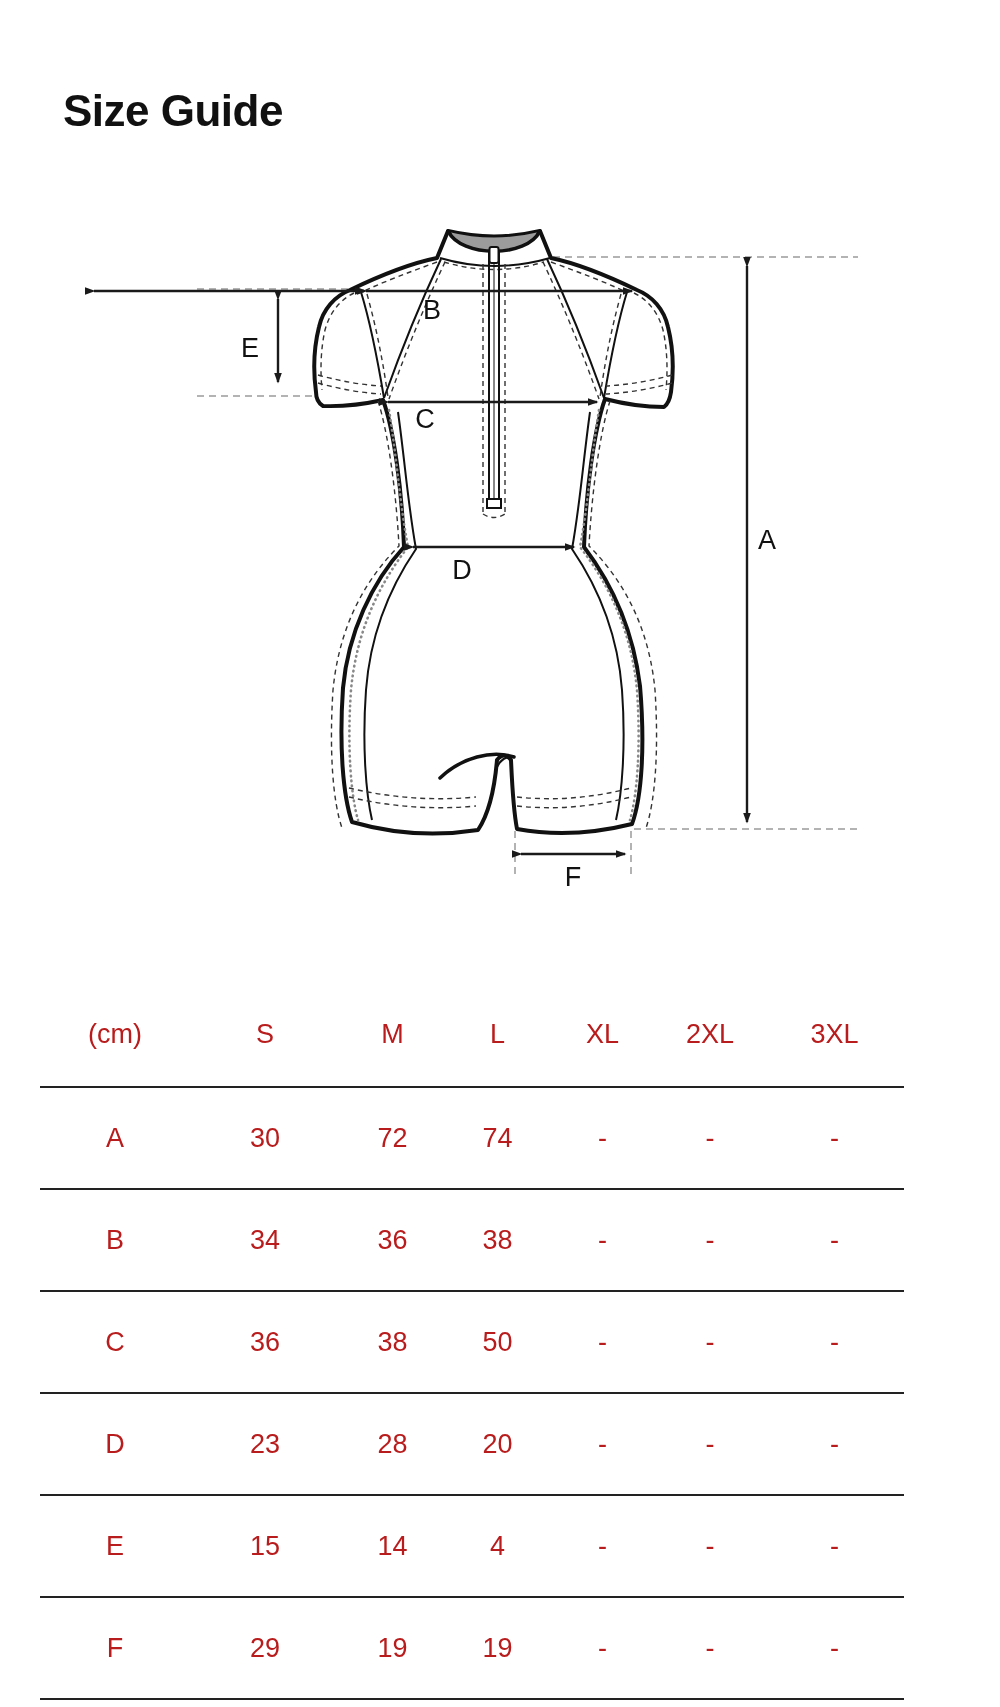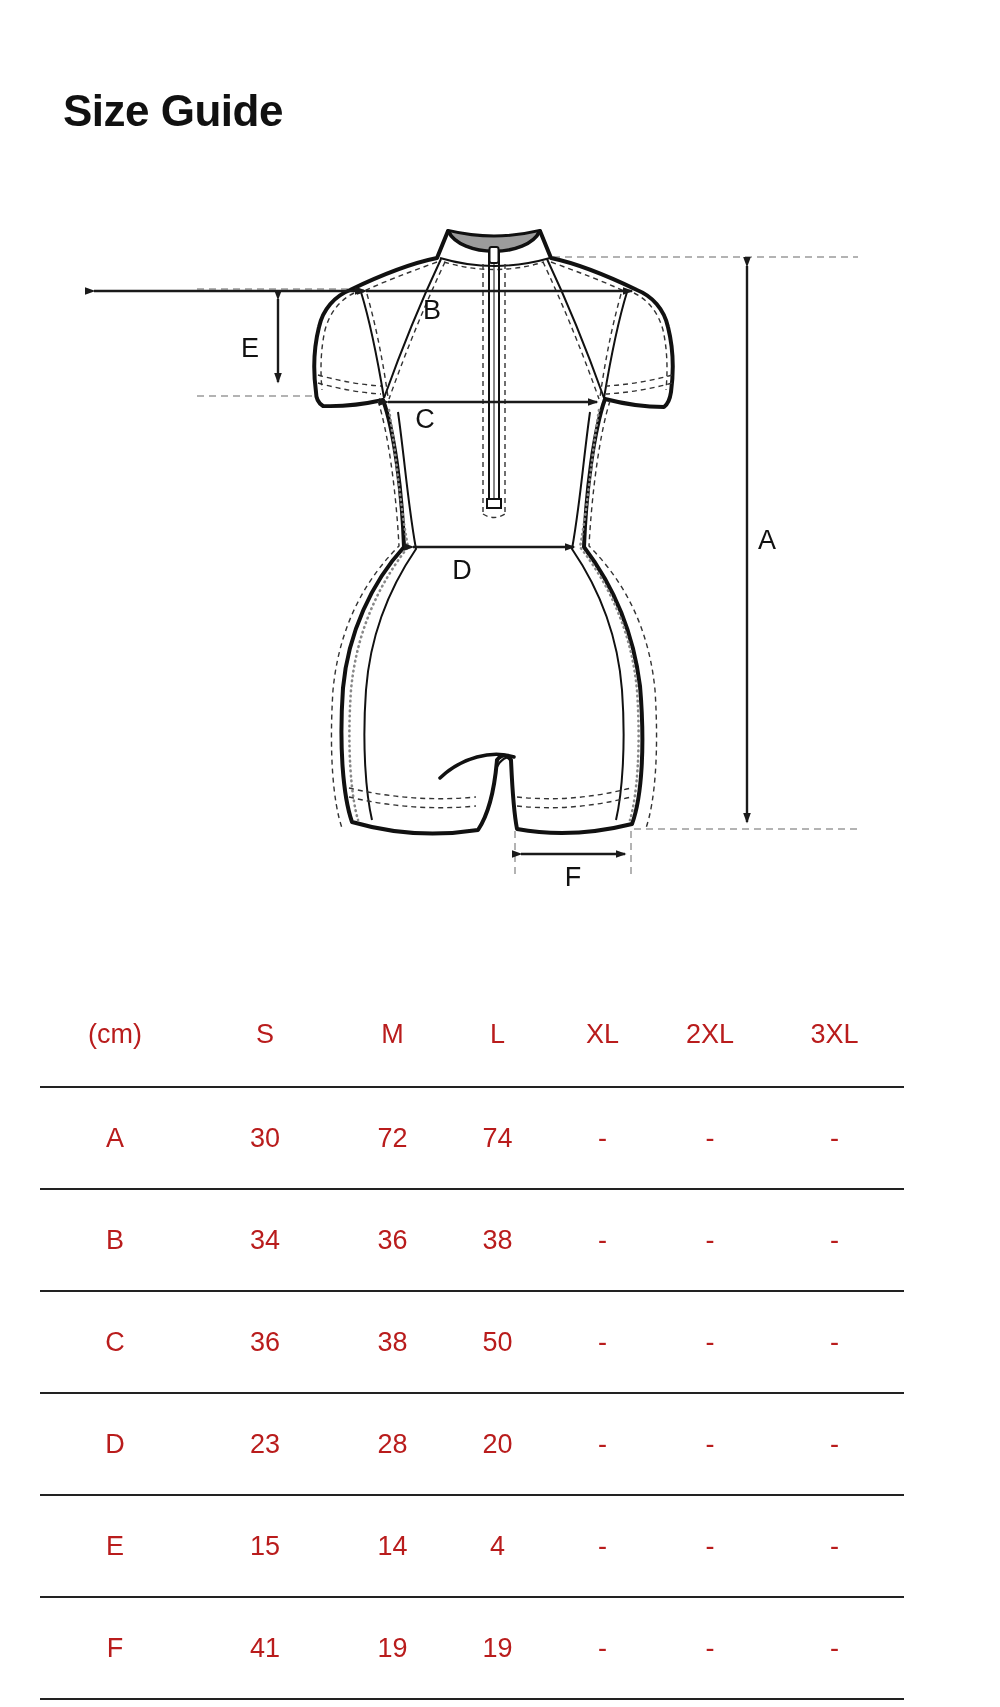--- a/index.html
+++ b/index.html
@@ -210,21 +210,21 @@
       <td>E</td>
       <td>15</td>
       <td>14</td>
       <td>4</td>
       <td>-</td>
       <td>-</td>
       <td>-</td>
     </tr>
     <tr>
       <td>F</td>
-      <td>41</td>
+      <td>29</td>
       <td>19</td>
       <td>19</td>
       <td>-</td>
       <td>-</td>
       <td>-</td>
     </tr>
   </tbody>
 </table>
 
 </body></html>

